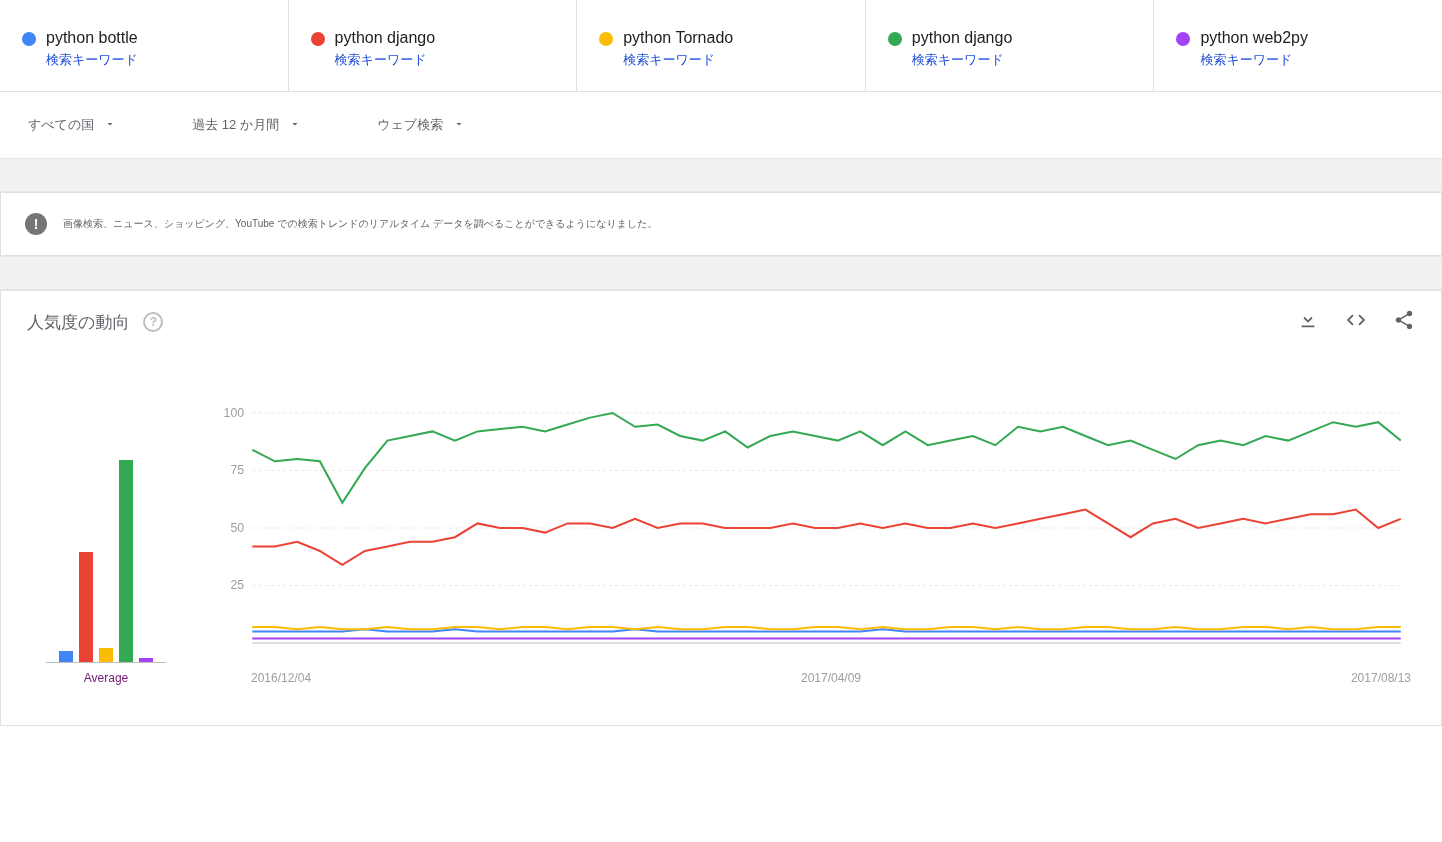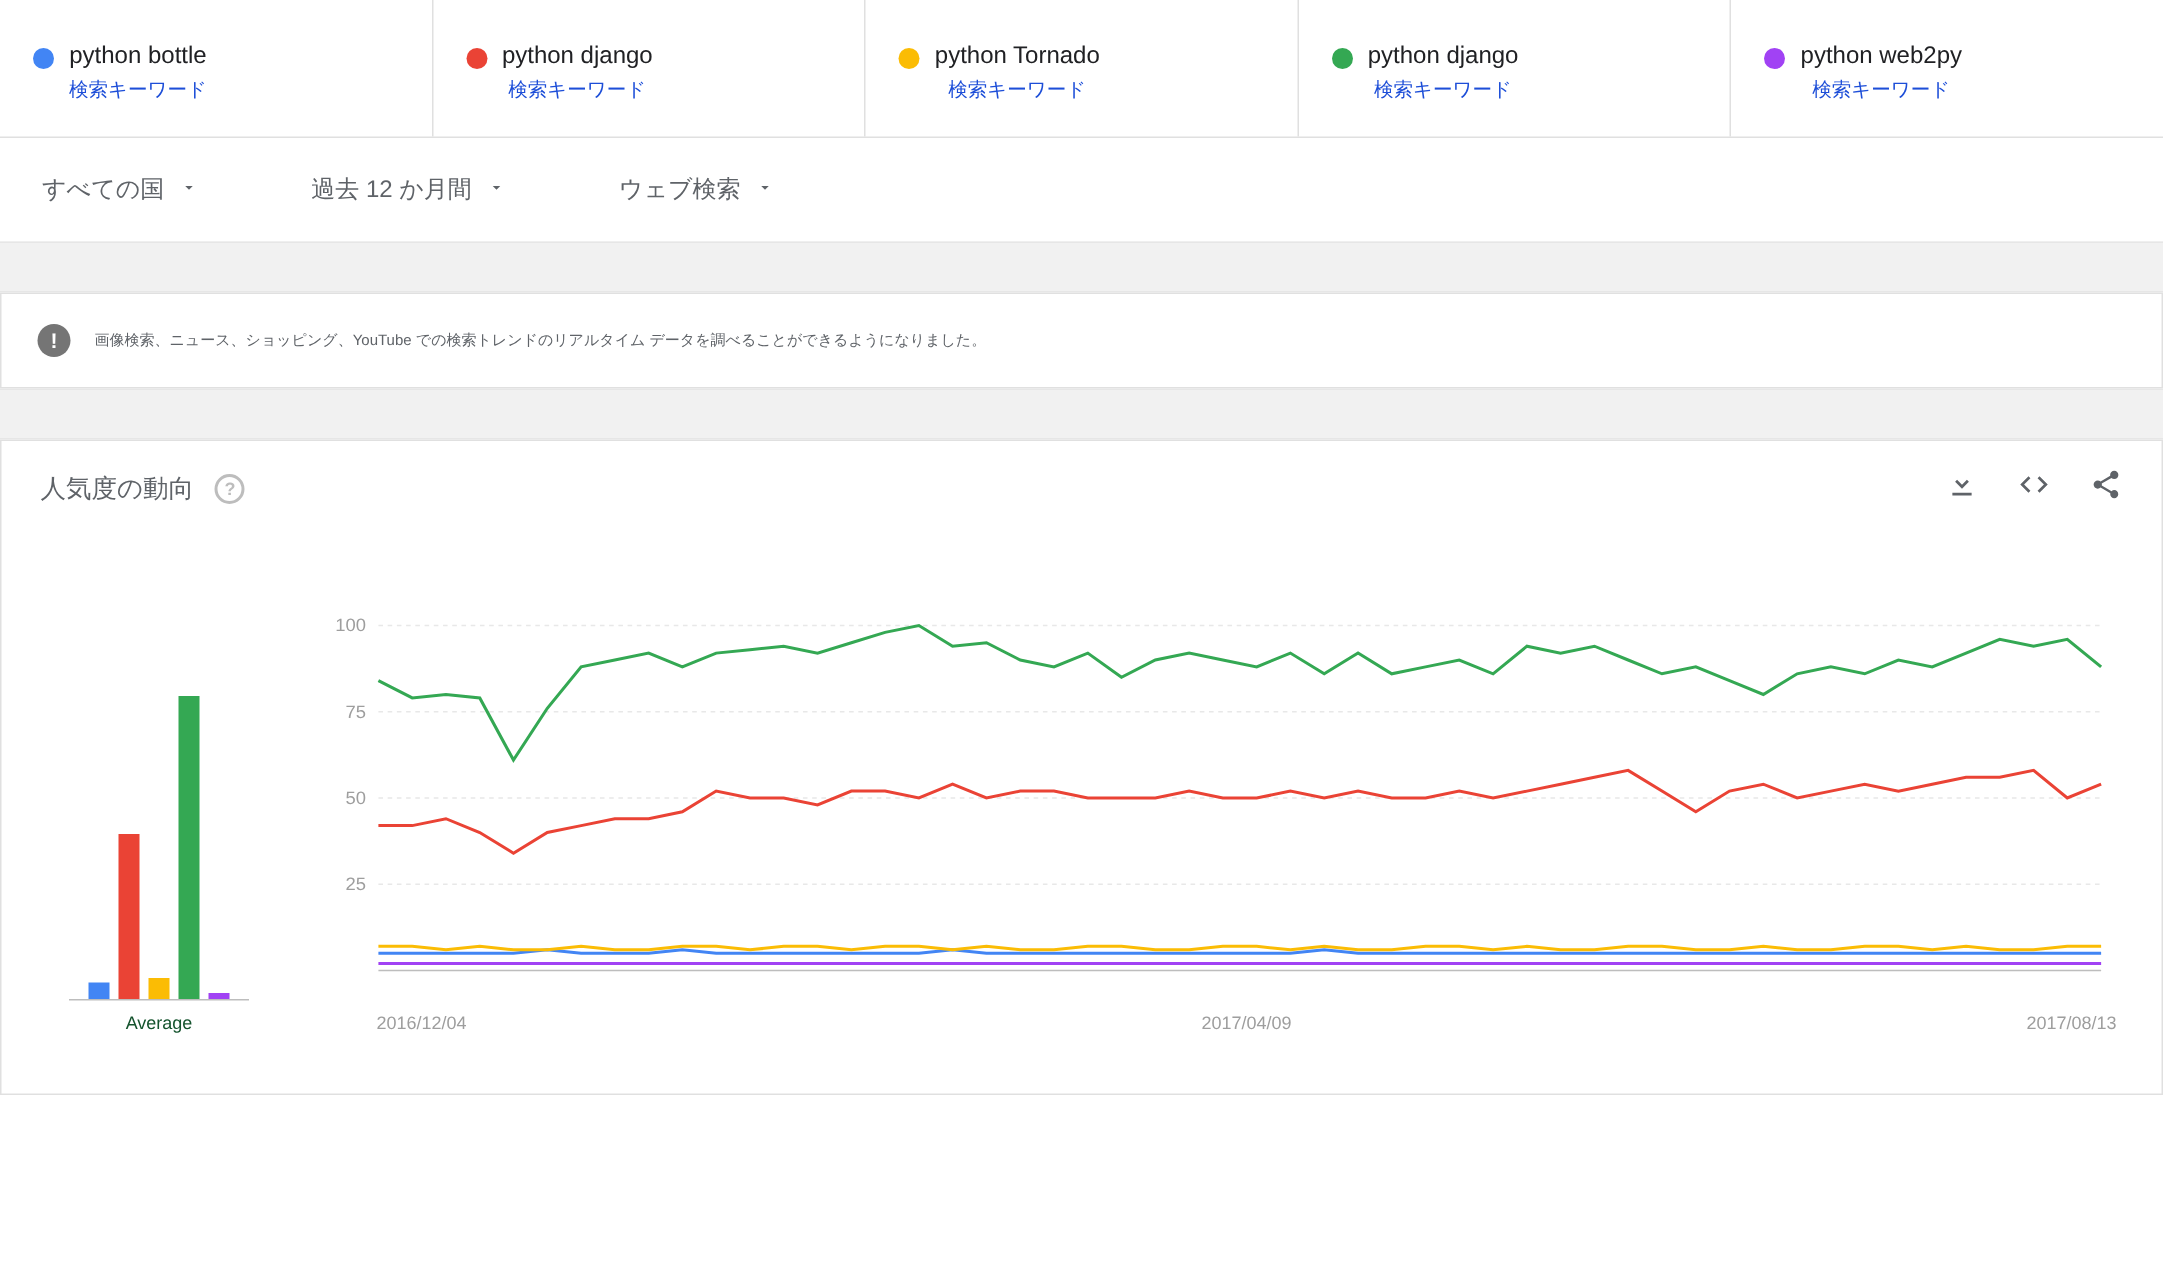--- a/index.html
+++ b/index.html
@@ -1,29 +1,29 @@
 <!DOCTYPE html>
 <html><head>
 <meta charset="utf-8">
 <style>
   * { box-sizing: border-box; margin: 0; padding: 0; }
   body { font-family: Arial, "Helvetica Neue", sans-serif; background: #fff; color: #202124; width: 1442px; }
   
   
   .terms-row { display: flex; border-bottom: 1px solid #e0e0e0; background: #fff; }
-  .term-cell { flex: 1; border-right: 1px solid #e0e0e0; padding: 28px 4px 22px 22px; display: flex; align-items: flex-start; text-align: center; }
+  .term-cell { flex: 1; border-right: 1px solid #e0e0e0; padding: 28px 4px 22px 22px; display: flex; align-items: flex-start; }
   .term-cell:last-child { border-right: none; }
   .term-dot { width: 14px; height: 14px; border-radius: 50%; margin-right: 10px; margin-top: 4px; flex-shrink: 0; }
   .term-text { display: flex; flex-direction: column; }
   .term-label { font-size: 16px; color: #202124; line-height: 1.2; }
   .term-sub { font-size: 13px; color: #1d4ed8; margin-top: 4px; }
   
   
   .filters-row { display: flex; align-items: center; padding: 18px 10px; background: #fff; gap: 40px; }
-  .filter { display: flex; align-items: center; color: #5f6368; font-size: 16px; cursor: pointer; padding: 6px 18px; }
+  .filter { display: flex; align-items: center; color: #5f6368; font-size: 13px; cursor: pointer; padding: 6px 18px; }
   .filter .chev { margin-left: 10px; }
   .chev svg { width: 12px; height: 12px; fill: #5f6368; }
   
   .gap-band { height: 34px; background: #f1f1f1; border-top: 1px solid #e6e6e6; border-bottom: 1px solid #e6e6e6; }
   
   
   .info-banner { background: #fff; border: 1px solid #e0e0e0; margin: 0; display: flex; align-items: center; padding: 20px 24px; }
   .info-icon { width: 22px; height: 22px; border-radius: 50%; background: #757575; color: #fff; display: flex; align-items: center; justify-content: center; font-weight: bold; font-size: 14px; margin-right: 16px; flex-shrink: 0; }
   .info-text { color: #5f6368; font-size: 10px; }
   
@@ -35,21 +35,21 @@
   .chart-actions { margin-left: auto; display: flex; align-items: center; gap: 26px; }
   .action-btn { cursor: pointer; }
   .action-btn svg { width: 22px; height: 22px; fill: #5f6368; }
   
   .chart-body { display: flex; padding: 50px 30px 40px 30px; align-items: flex-end; }
   
   
   .avg-block { width: 150px; display: flex; flex-direction: column; align-items: center; }
   .avg-bars { display: flex; align-items: flex-end; height: 230px; gap: 6px; border-bottom: 1px solid #bdbdbd; padding: 0 12px; width: 120px; justify-content: center; }
   .avg-bar { width: 14px; }
-  .avg-label { font-size: 12px; color: #14532d; margin-top: 8px; }
+  .avg-label { font-size: 12px; color: #701a75; margin-top: 8px; }
   
   
   .line-wrap { flex: 1; position: relative; margin-left: 20px; }
   .line-svg { width: 100%; height: 260px; display: block; }
   .y-tick { font-size: 12px; fill: #9e9e9e; text-anchor: end; }
   .grid-line { stroke: #e8e8e8; stroke-width: 1; stroke-dasharray: 3 3; }
   .base-line { stroke: #bdbdbd; stroke-width: 1; }
   .series-line { fill: none; stroke-width: 2; }
   .x-labels { display: flex; justify-content: space-between; font-size: 12px; color: #9e9e9e; padding: 8px 0 0 50px; }
 </style>

